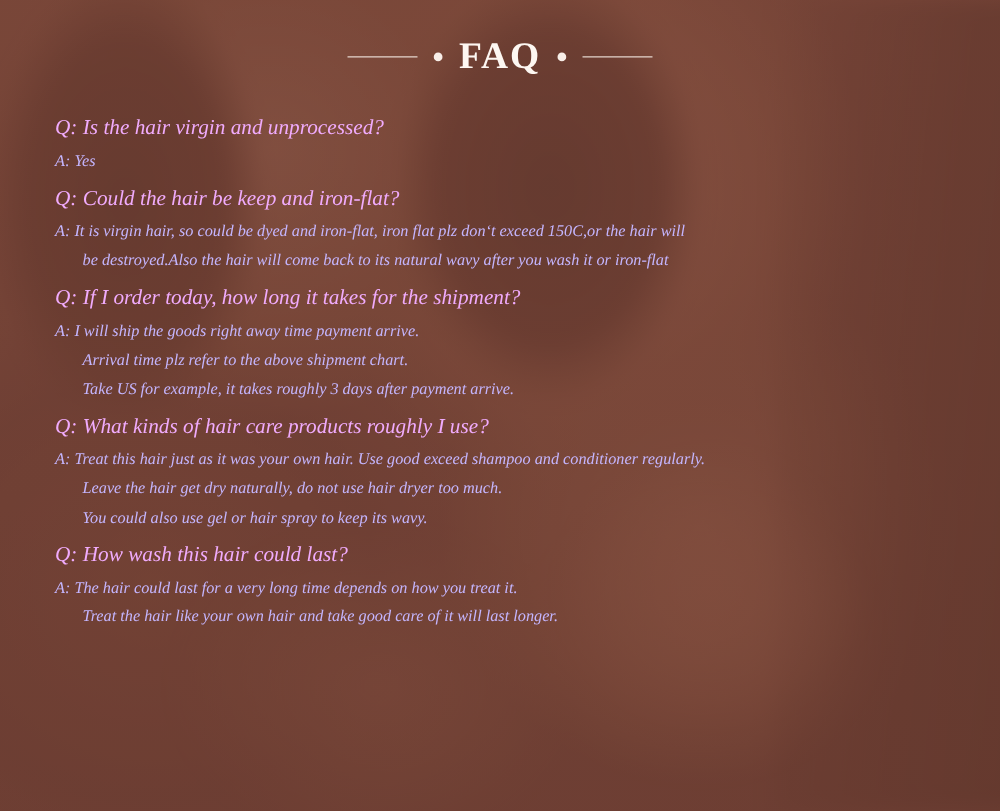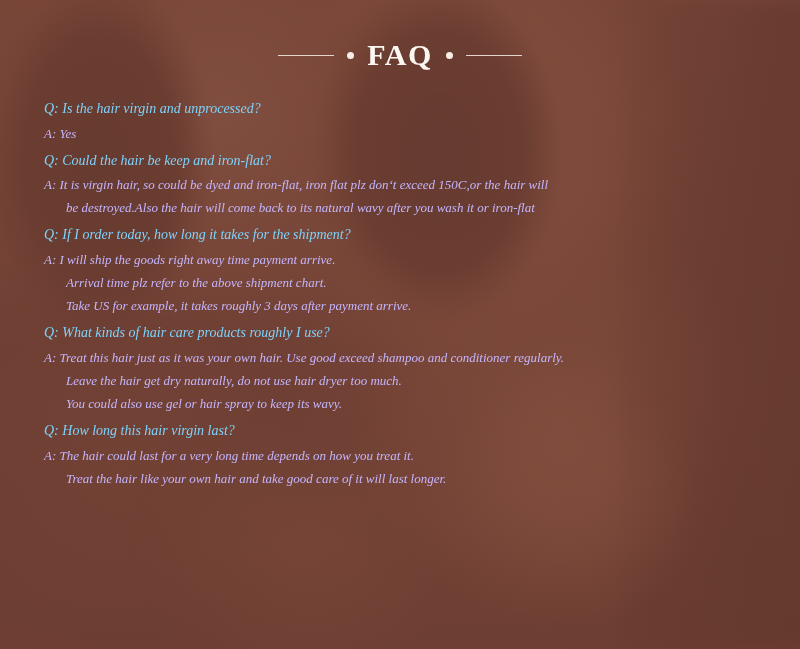--- a/index.html
+++ b/index.html
@@ -96,21 +96,21 @@
     box-sizing: border-box;
     padding: 26px 40px 0 40px;
     color: #f6efe9;
   }
 
   .title-row {
     display: flex;
     align-items: center;
     justify-content: center;
     gap: 10px;
-    margin-top: 12px;
+    margin-top: 2px;
     margin-bottom: 26px;
   }
   .rule {
     width: 56px;
     height: 1px;
     background: rgba(248, 238, 232, 0.85);
   }
   .dot {
     width: 7px;
     height: 7px;
@@ -127,22 +127,22 @@
   }
 
   .qa-list {
     padding-left: 4px;
   }
   .qa-block {
     margin-bottom: 2px;
   }
   .q-line {
     font-style: italic;
-    font-size: 14px;
-    color: #7dd3fc;
+    font-size: 17px;
+    color: #f0abfc;
     line-height: 1.62;
     margin: 6px 0 2px 0;
     white-space: nowrap;
   }
   .a-line {
     font-size: 13px;
     color: #c4b5fd;
     line-height: 1.62;
     margin: 2px 0;
     white-space: nowrap;
@@ -199,20 +199,20 @@
       </div>
 
       <div class="qa-block">
         <div class="q-line">Q: What kinds of hair care products roughly I use?</div>
         <div class="a-line">A: Treat this hair just as it was your own hair. Use good exceed shampoo and conditioner regularly.</div>
         <div class="a-line indent">Leave the hair get dry naturally, do not use hair dryer too much.</div>
         <div class="a-line indent">You could also use gel or hair spray to keep its wavy.</div>
       </div>
 
       <div class="qa-block">
-        <div class="q-line">Q: How long this hair virgin last?</div>
+        <div class="q-line">Q: How wash this hair could last?</div>
         <div class="a-line">A: The hair could last for a very long time depends on how you treat it.</div>
         <div class="a-line indent">Treat the hair like your own hair and take good care of it will last longer.</div>
       </div>
 
     </div>
   </div>
 </div>
 
 </body></html>

